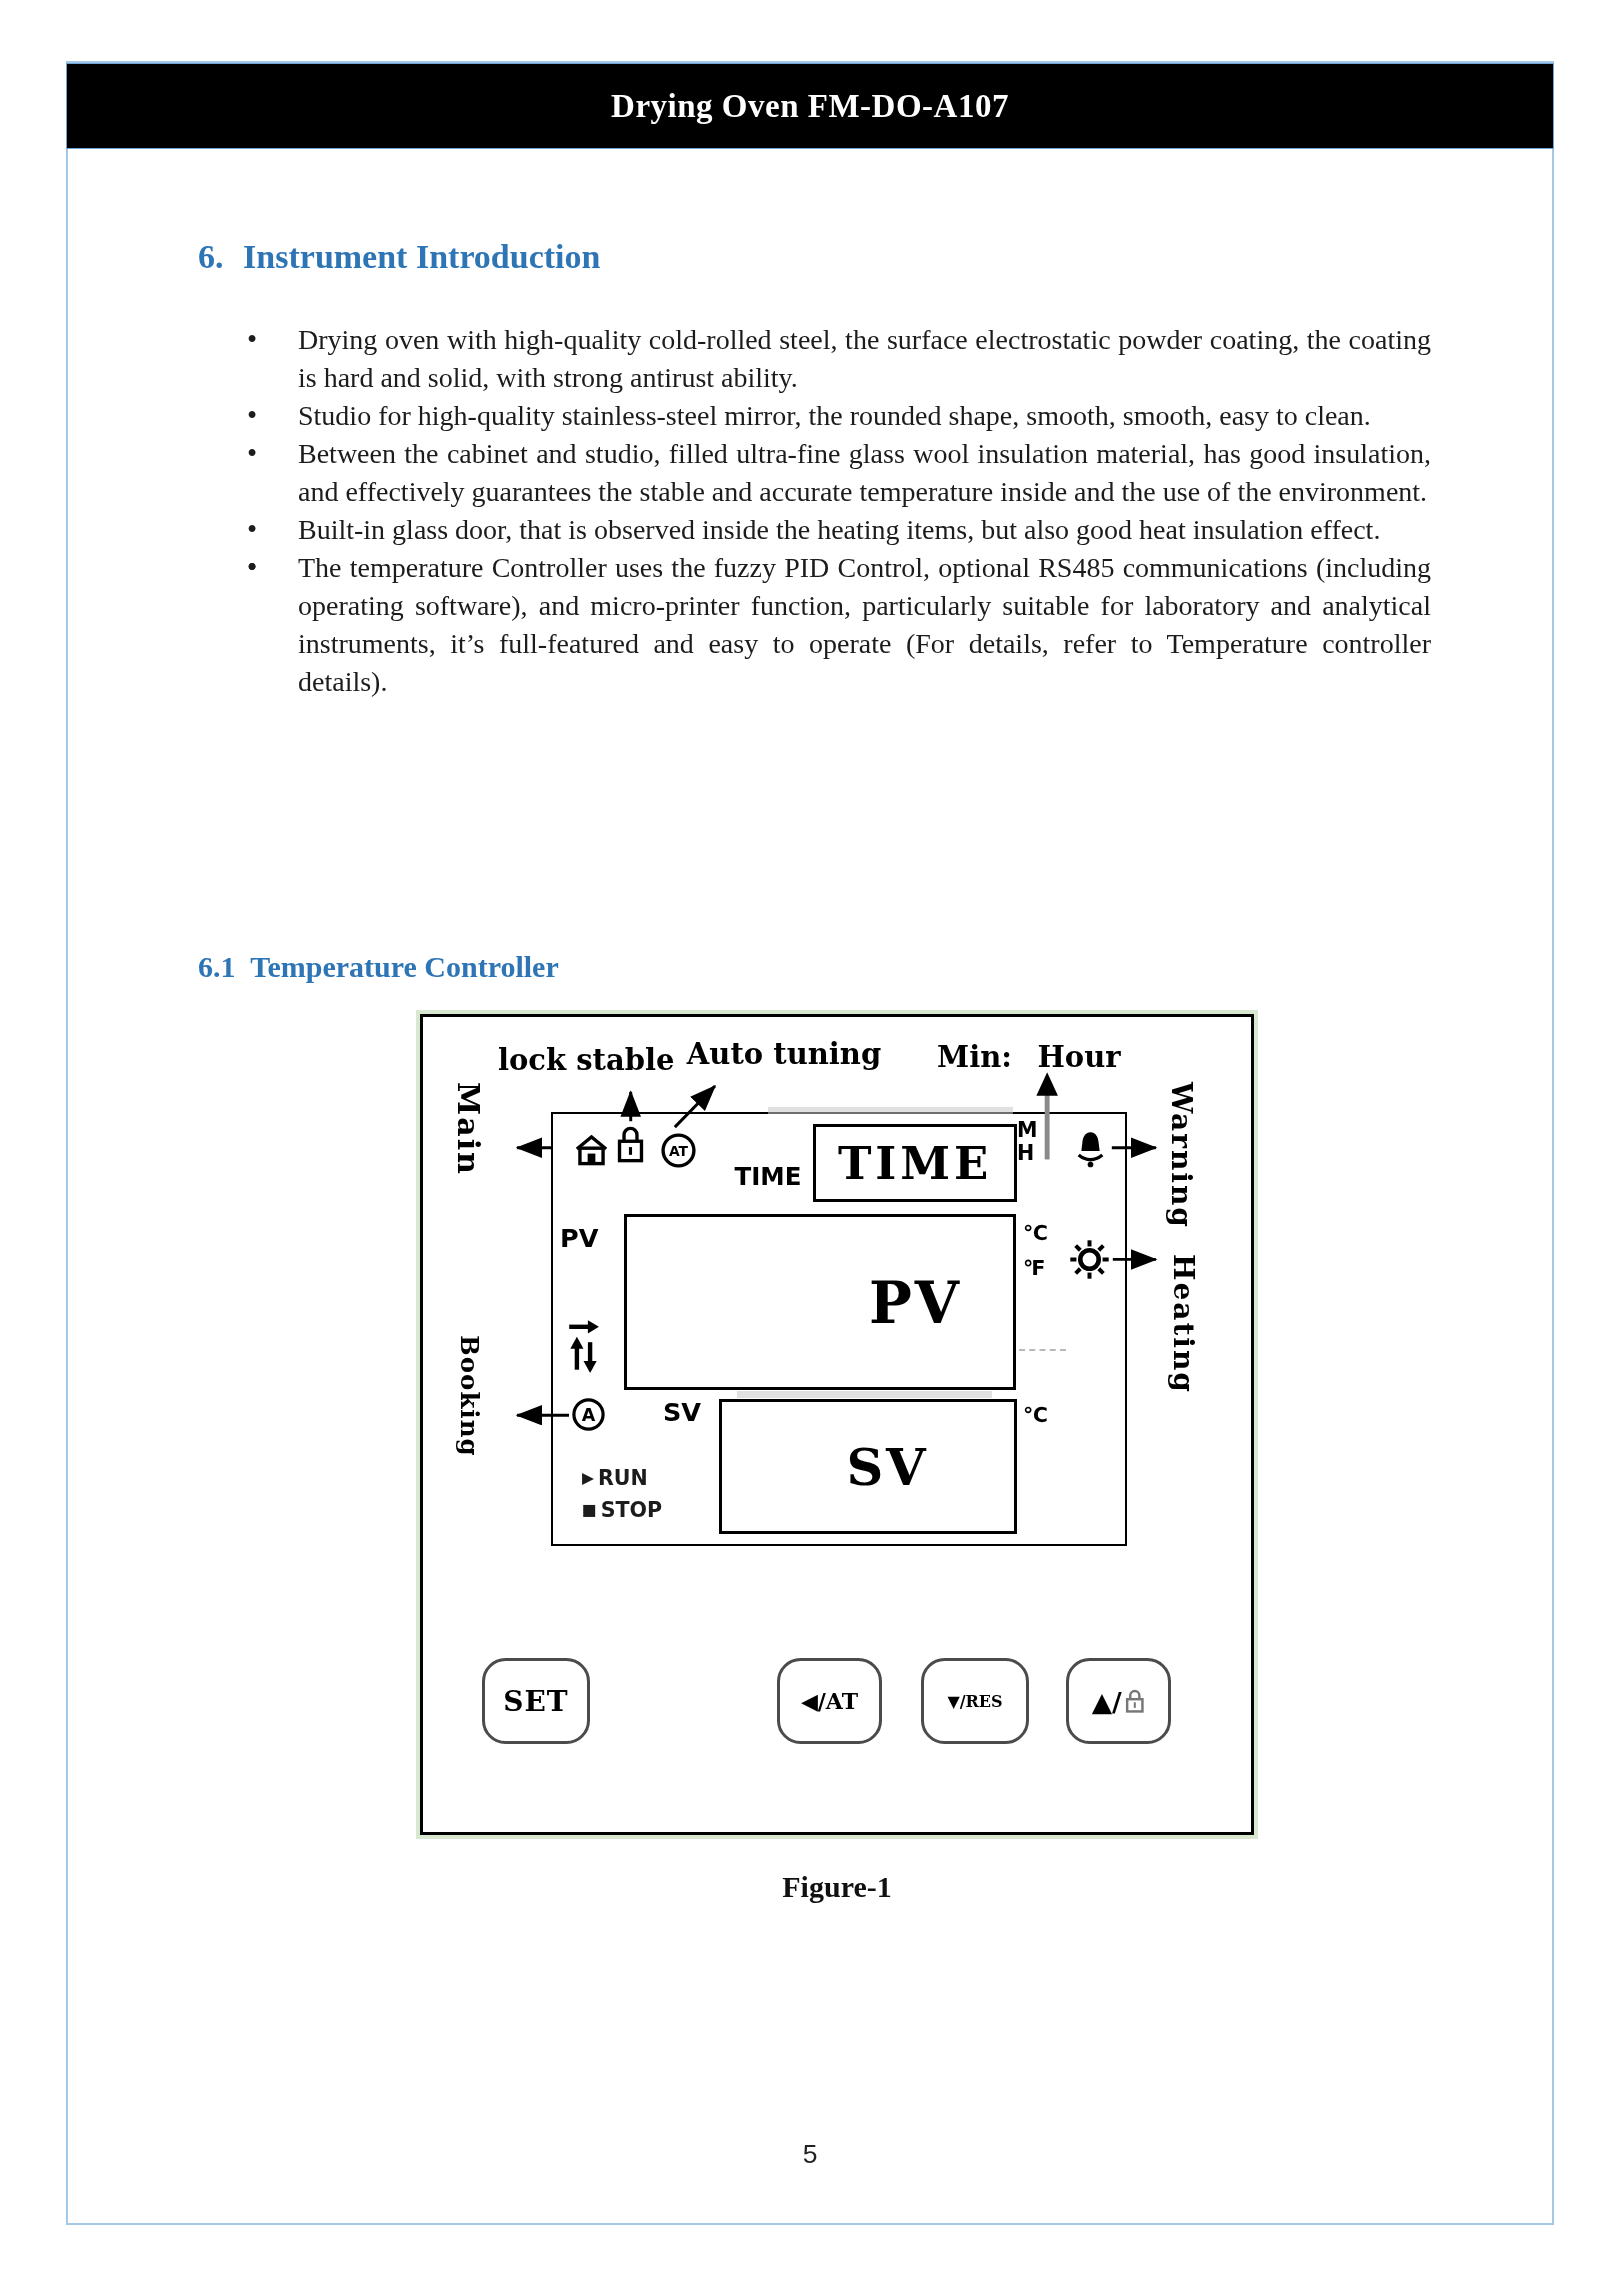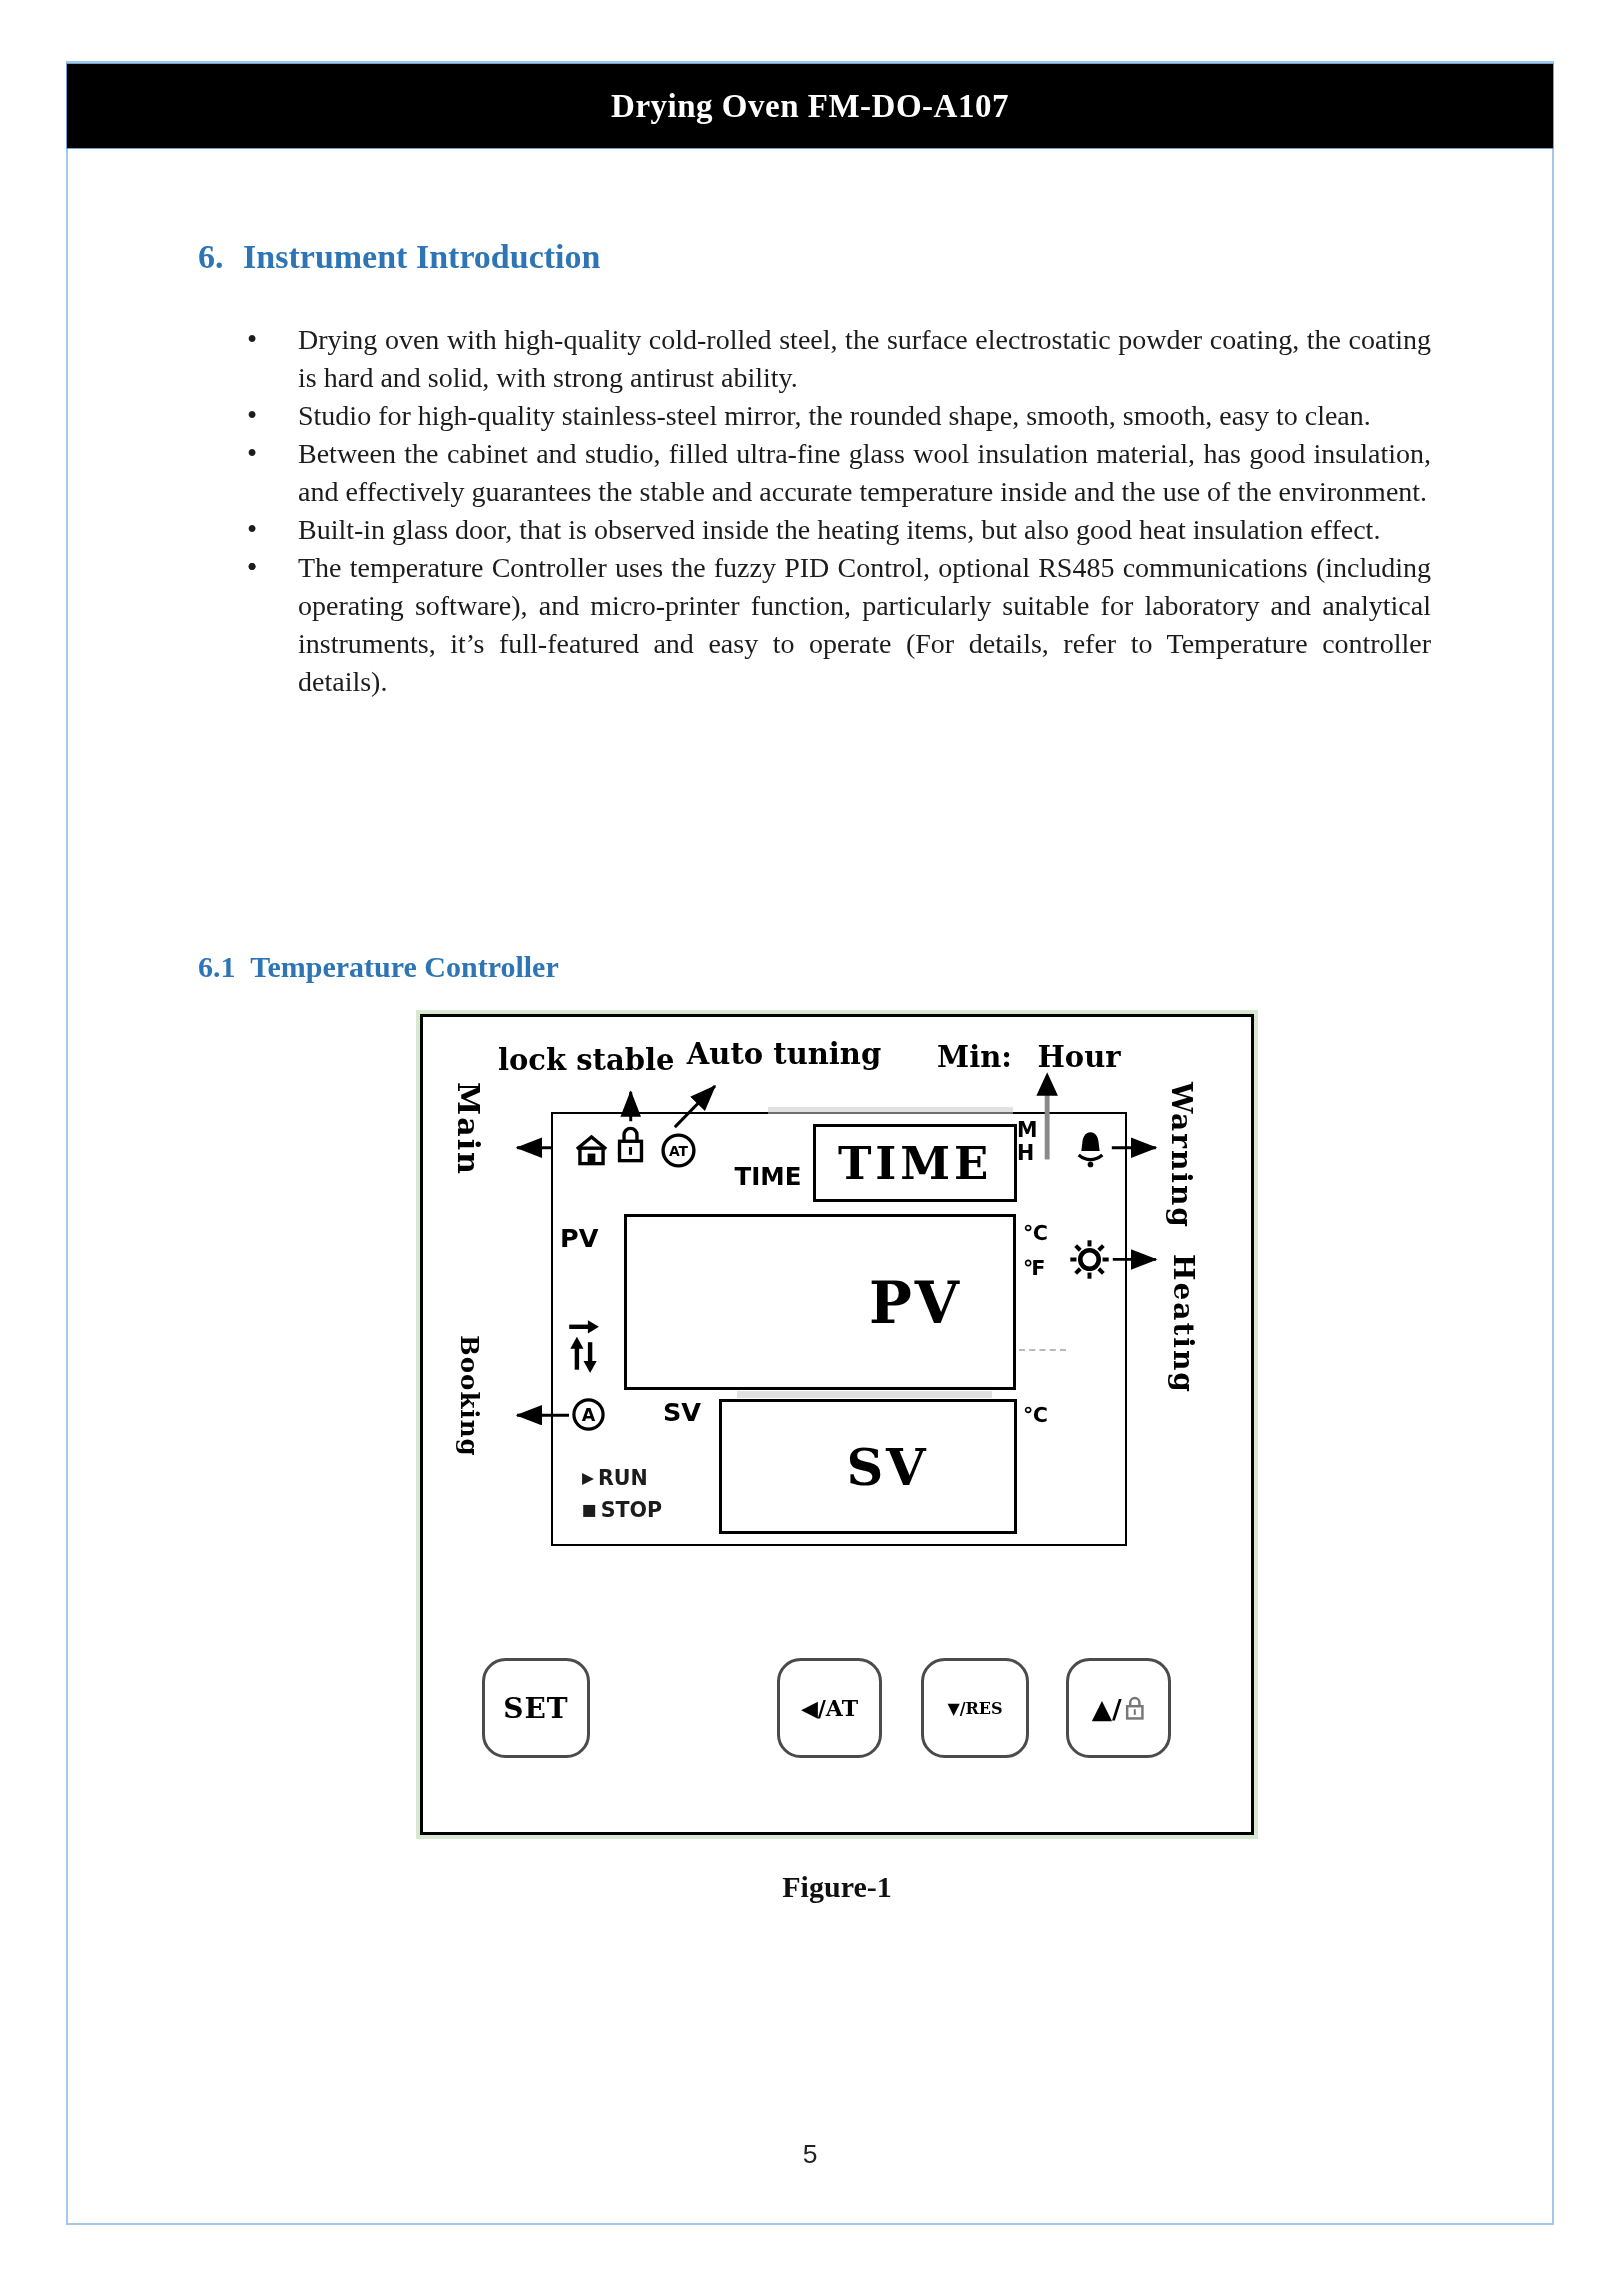--- a/index.html
+++ b/index.html
@@ -66,21 +66,21 @@
   .vlabel{
     position:absolute;writing-mode:vertical-rl;font-family:"DejaVu Serif",serif;
     font-weight:bold;font-size:28px;letter-spacing:2px;color:#000;white-space:nowrap;
   }
   .runstop{position:absolute;left:147px;top:446px;font-family:"DejaVu Sans",sans-serif;font-weight:bold;font-size:20.6px;line-height:31px;margin-left:12px;}
   .runstop .mk{font-size:15.7px;margin-right:3.9px;position:relative;top:-2px;}
   .arrows{position:absolute;left:0;top:0;}
   .smudge{position:absolute;background:#c8c8c8;opacity:.55;}
   .dashes{position:absolute;left:596px;top:332px;width:47px;border-top:2.9px dashed #b9b9b9;}
   .fbtn{
-    position:absolute;top:641px;height:100px;border:3.9px solid #4b4b4b;border-radius:23.5px;
+    position:absolute;top:641px;height:86px;border:3.9px solid #4b4b4b;border-radius:23.5px;
     background:#fff;display:flex;align-items:center;justify-content:center;gap:2px;
     font-family:"DejaVu Serif","DejaVu Sans",serif;font-weight:bold;font-size:28px;color:#000;
   }
   .btn-set{left:59px;width:108px;letter-spacing:1px;}
   .btn-leftat{left:354px;width:105px;font-size:22px;}
   .btn-downres{left:498px;width:108px;font-size:16px;}
   .btn-uplock{left:643px;width:105px;font-size:26.5px;}
   .icon{position:absolute;}
   .fig-caption{
     position:absolute;left:420px;top:1870px;width:834px;text-align:center;

